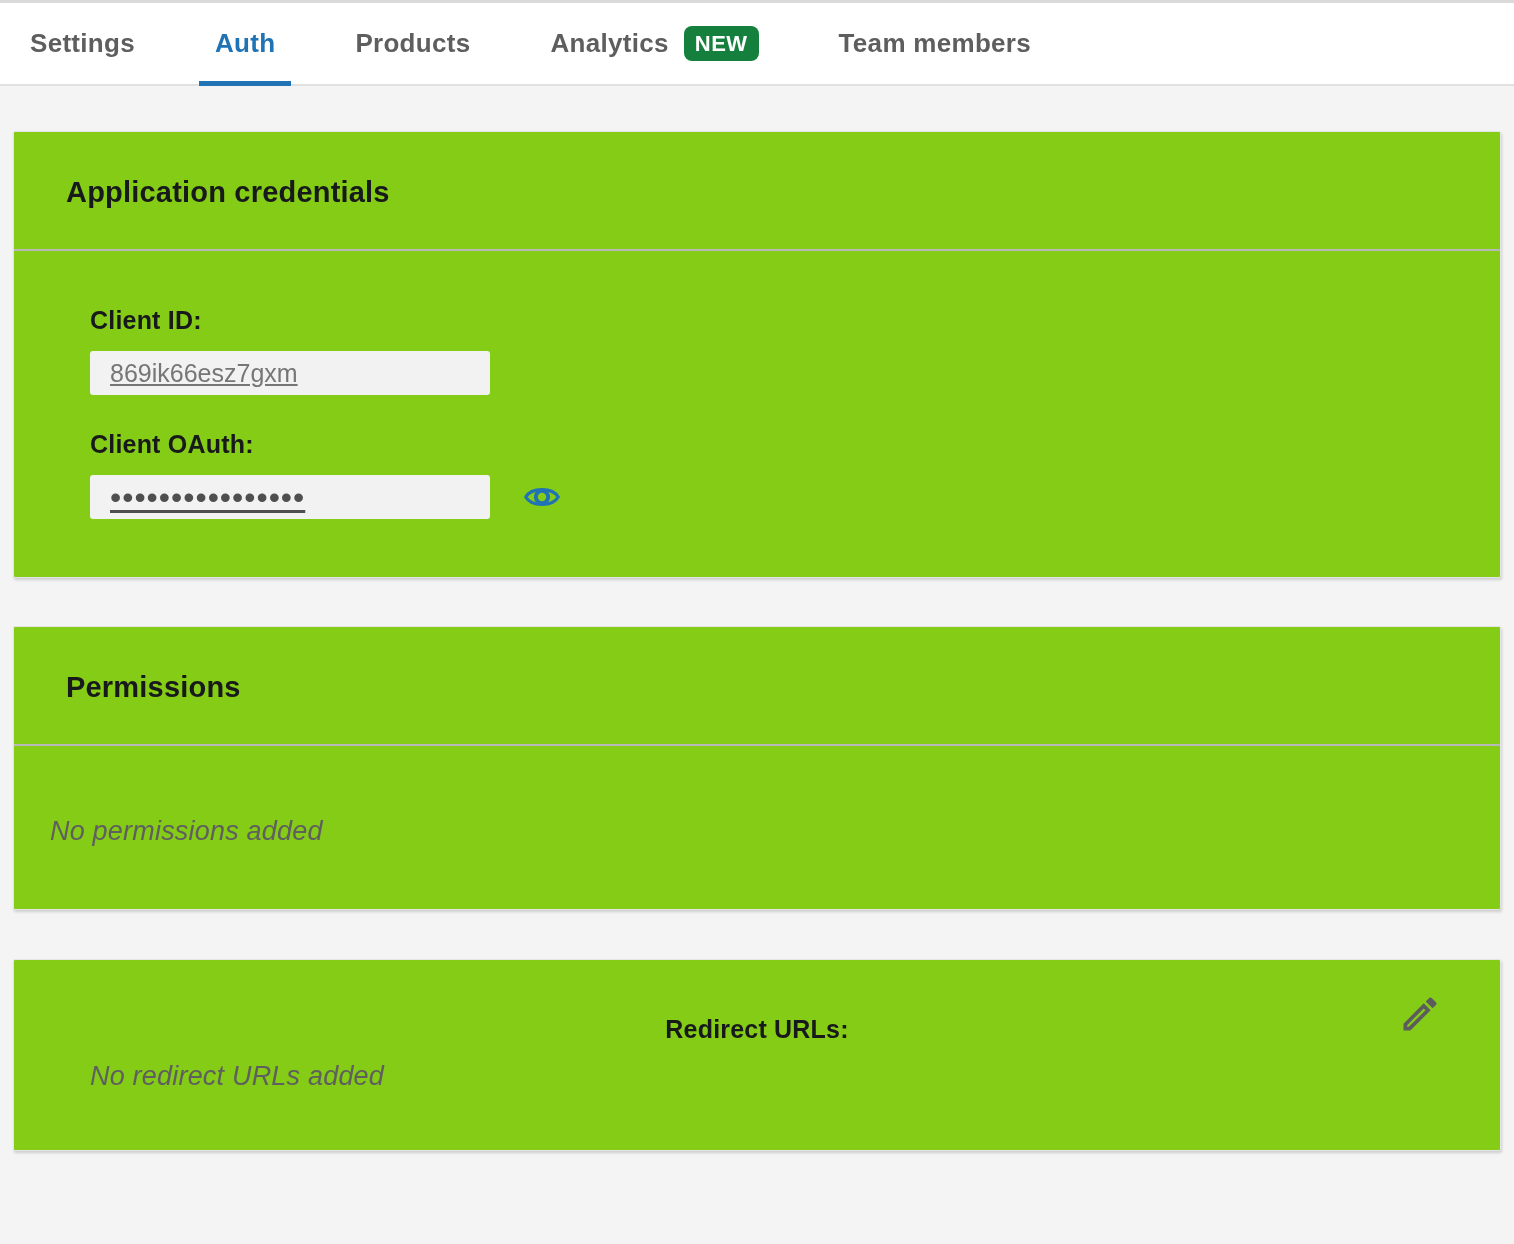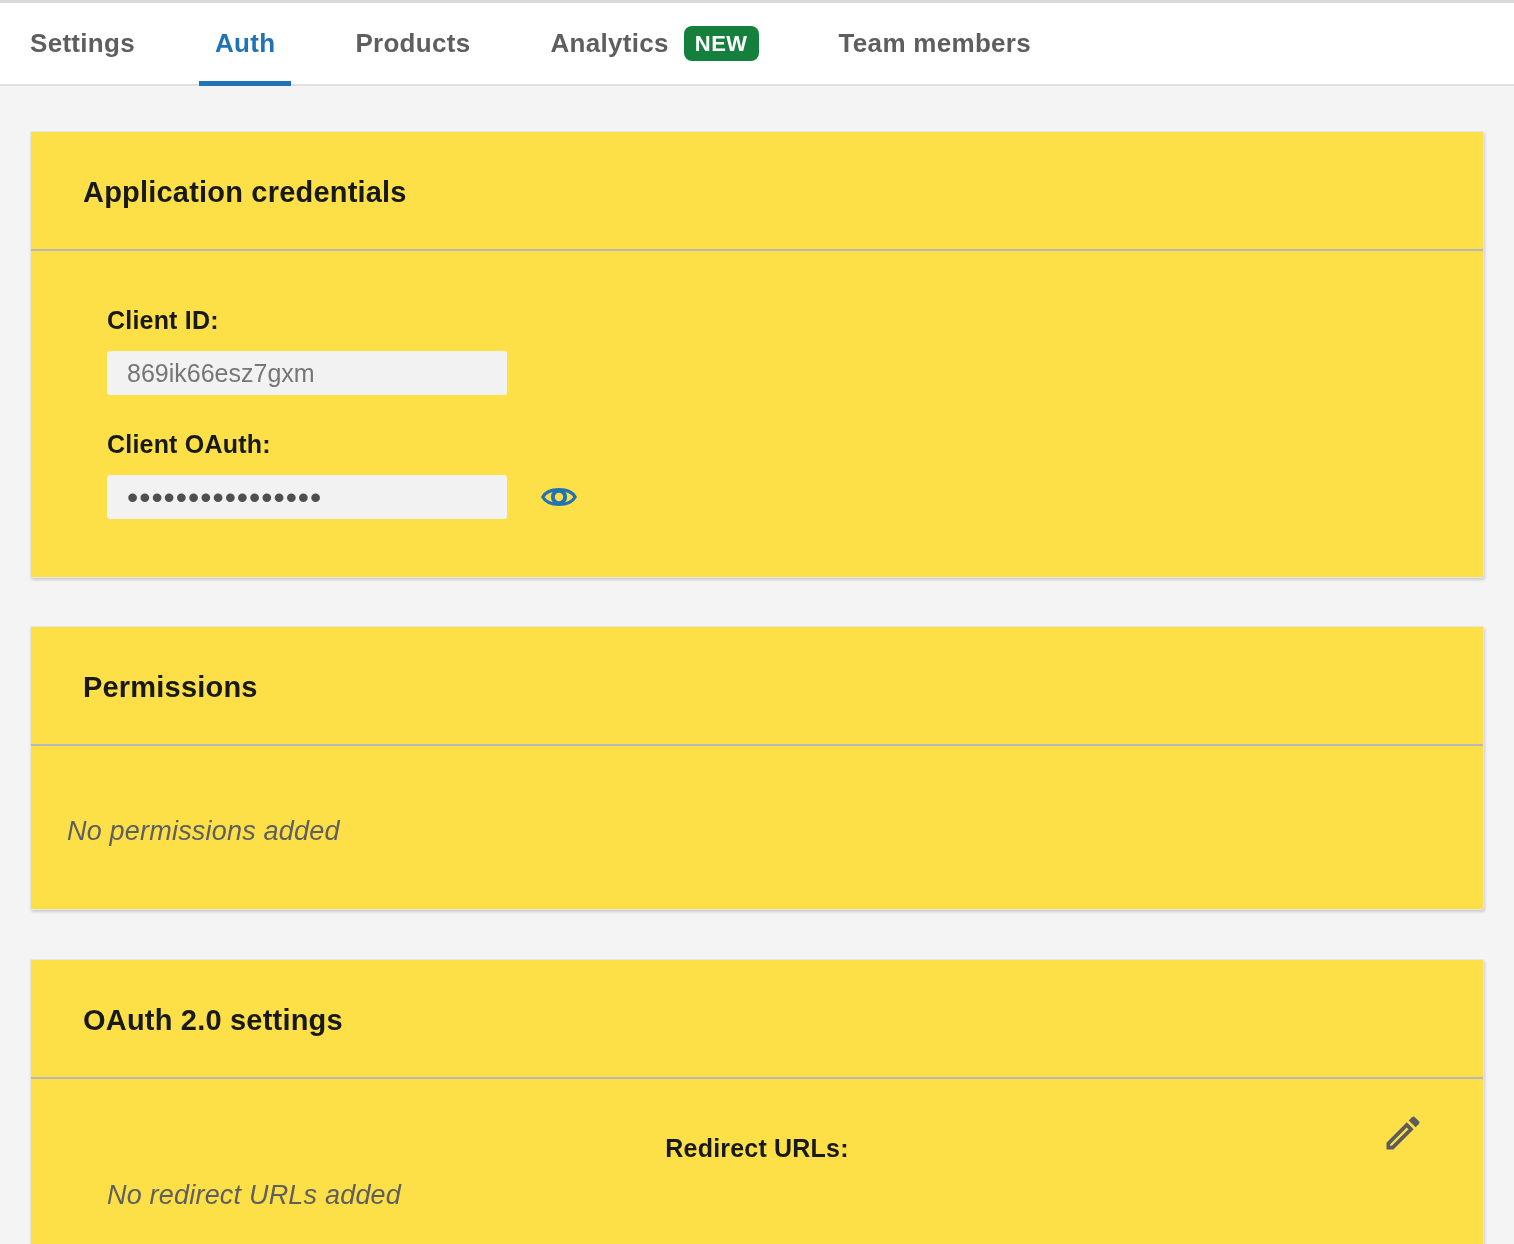--- a/index.html
+++ b/index.html
@@ -49,22 +49,22 @@
     font-size: 22px;
     font-weight: 700;
     line-height: 1;
     padding: 7px 11px 6px;
     border-radius: 8px;
     letter-spacing: 0.5px;
   }
 
   
   .card {
-    margin: 0 30px;
-    background: #fde047;
+    margin: 0 13px;
+    background: #84cc16;
     border: 1px solid #e5e5e5;
     border-radius: 2px;
     box-shadow: 1px 2px 3px rgba(0,0,0,0.16);
   }
   .card-1 { margin-top: 45px; }
   .card-2 { margin-top: 48px; }
   .card-3 { margin-top: 49px; }
 
   .card-header {
     padding: 44px 52px 40px;
@@ -93,20 +93,21 @@
     margin-top: 16px;
     background: #f2f2f2;
     border: none;
     border-radius: 3px;
     padding: 0 20px;
     font-family: "Liberation Sans", sans-serif;
     font-size: 25px;
     color: #767676;
     line-height: 44px;
     display: block;
+    text-decoration: underline;
   }
   .secret-label { margin-top: 35px; }
   .secret-row {
     display: flex;
     align-items: center;
   }
   .secret-box {
     font-size: 32px;
     letter-spacing: 1px;
     color: #4f4f4f;
@@ -194,23 +195,20 @@
   <section class="card card-2">
     <div class="card-header">
       <h2 class="card-title">Permissions</h2>
     </div>
     <div class="card-body perm-body">
       <div class="empty-text">No permissions added</div>
     </div>
   </section>
 
   <section class="card card-3">
-    <div class="card-header">
-      <h2 class="card-title">OAuth 2.0 settings</h2>
-    </div>
     <div class="card-body">
       <div class="field-label redirect-label">Redirect URLs:</div>
       <div class="empty-text">No redirect URLs added</div>
 
       <button class="edit-btn">
         <span>
           <svg width="44" height="44" viewBox="0 0 24 24" fill="#5c5c5c">
             <path d="M14.06 9.02l.92.92L5.92 19H5v-.92l9.06-9.06M17.66 3c-.25 0-.51.1-.7.29l-1.83 1.83 3.75 3.75 1.83-1.83c.39-.39.39-1.02 0-1.41l-2.34-2.34c-.2-.2-.45-.29-.71-.29zm-3.6 3.19L3 17.25V21h3.75L17.81 9.94l-3.75-3.75z"></path>
           </svg>
         </span>

